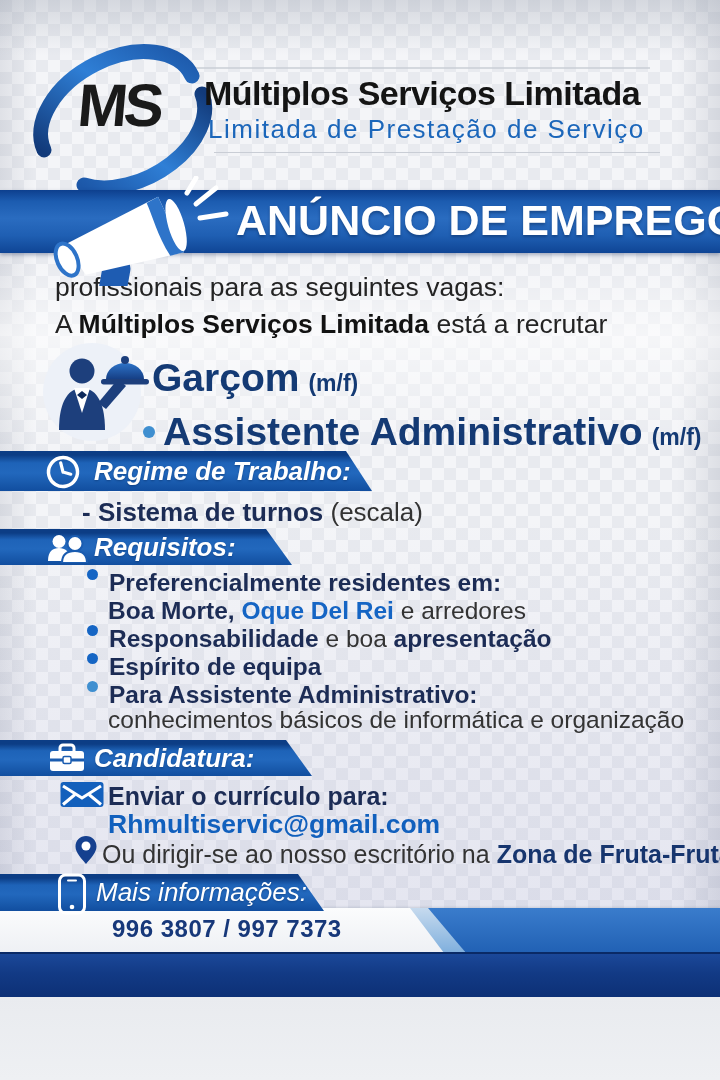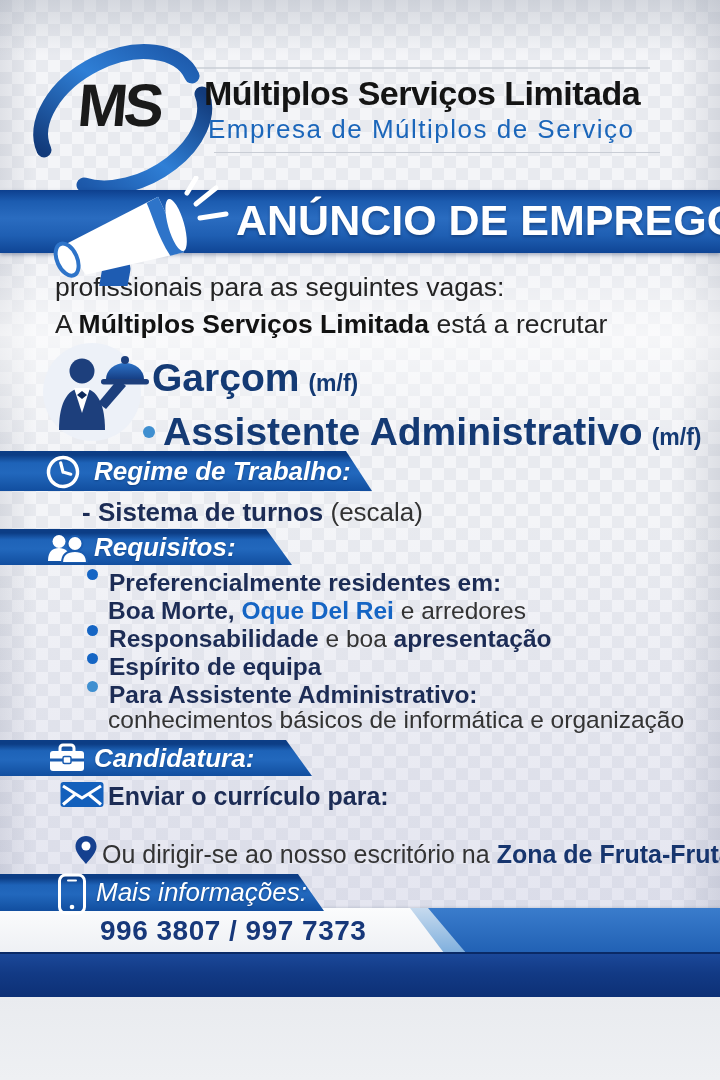--- a/index.html
+++ b/index.html
@@ -78,21 +78,21 @@
 
   
   .phone-band { left:0; top:908px; width:720px; height:45px; z-index:3; position:absolute;
     background:linear-gradient(180deg,#fbfcfd,#eef0f4); box-shadow:0 -1px 2px rgba(120,130,150,.25); }
   .band-stripe { position:absolute; left:404px; top:908px; width:62px; height:45px; z-index:4;
     background:linear-gradient(180deg,#c6daee,#7fafdd);
     clip-path:polygon(6px 0, 28px 0, 62px 100%, 40px 100%); }
   .band-wedge { position:absolute; left:428px; top:908px; width:292px; height:45px; z-index:4;
     background:linear-gradient(180deg,#3a7ccc,#2161b4);
     clip-path:polygon(0 0, 100% 0, 100% 100%, 38px 100%); }
-  .phone-numbers { left:100px; top:915px; font-size:28px; font-weight:800; color:#17387a; letter-spacing:0.5px; white-space:nowrap; }
+  .phone-numbers { left:112px; top:915px; font-size:24px; font-weight:800; color:#17387a; letter-spacing:0.5px; white-space:nowrap; }
   .navy-bar { position:absolute; left:0; top:952px; width:720px; height:45px; z-index:4;
     border-top:2px solid #0a2a66;
     background:linear-gradient(180deg,#1b4899 0%, #123a85 45%, #0d3076 100%); }
   .bottom-block { position:absolute; left:0; top:997px; width:720px; height:83px; z-index:5;
     background:linear-gradient(180deg,#e9ebef,#eef0f3); }
 
   svg { display:block; }
 </style>
 </head>
 <body>
@@ -116,21 +116,21 @@
             <stop offset="1" stop-color="#1c57a8"></stop>
         </linearGradient>
       </defs>
       <path d="M22,120 A80,52 -28 0 1 170,46" fill="none" stroke="url(#lg1)" stroke-width="15" stroke-linecap="round"></path>
       <path d="M180,64 A80,52 -28 0 1 62,155" fill="none" stroke="url(#lg2)" stroke-width="15" stroke-linecap="round"></path>
     </svg>
   </div>
   <div class="abs monogram" style="left:78px; top:76px;">MS</div>
 
   <div class="abs company-name" style="left:204px; top:74px;">Múltiplos Serviços Limitada</div>
-  <div class="abs company-tagline" style="left:208px; top:114px;">Empresa de Múltiplos de Serviço</div>
+  <div class="abs company-tagline" style="left:208px; top:114px;">Limitada de Prestação de Serviço</div>
 
   <div class="abs main-banner"></div>
   <div class="abs main-banner-title">ANÚNCIO DE EMPREGO</div>
 
   <div class="abs" style="left:44px; top:176px; z-index:7;">
     <svg width="200" height="110" viewBox="0 0 200 110">
       <g transform="rotate(10 70 95)">
         <rect x="58" y="80" width="28" height="46" rx="12" fill="#1e5cb2"></rect>
       </g>
       <g transform="rotate(-6 85 60)">
@@ -243,20 +243,21 @@
   </div>
 
   <div class="abs" style="left:60px; top:781px;">
     <svg width="44" height="27" viewBox="0 0 44 27">
       <rect x="0.5" y="1" width="43" height="25" rx="3" fill="#1360bc"></rect>
       <path d="M3,5 L22,17 L41,5" fill="none" stroke="#ffffff" stroke-width="3"></path>
       <path d="M3,23.5 L15,13.5 M41,23.5 L29,13.5" stroke="#ffffff" stroke-width="3"></path>
     </svg>
   </div>
   <div class="abs send-label" style="left:108px; top:782px;">Enviar o currículo para:</div>
+  <div class="abs email-text" style="left:108px; top:809px;">Rhmultiservic@gmail.com</div>
 
   <div class="abs" style="left:74px; top:835px;">
     <svg width="24" height="30" viewBox="0 0 24 30">
       <path d="M12,1 C6,1 1.5,5.5 1.5,11.5 C1.5,18 8,24 12,29 C16,24 22.5,18 22.5,11.5 C22.5,5.5 18,1 12,1 Z" fill="#15408f"></path>
       <circle cx="12" cy="11" r="4.5" fill="#ffffff"></circle>
     </svg>
   </div>
   <div class="abs visit-line" style="left:102px; top:840px;">
     <span class="pl">Ou dirigir-se ao nosso escritório na </span><span class="bn" style="color:#16356e;">Zona de Fruta-Fruta</span>
   </div>

